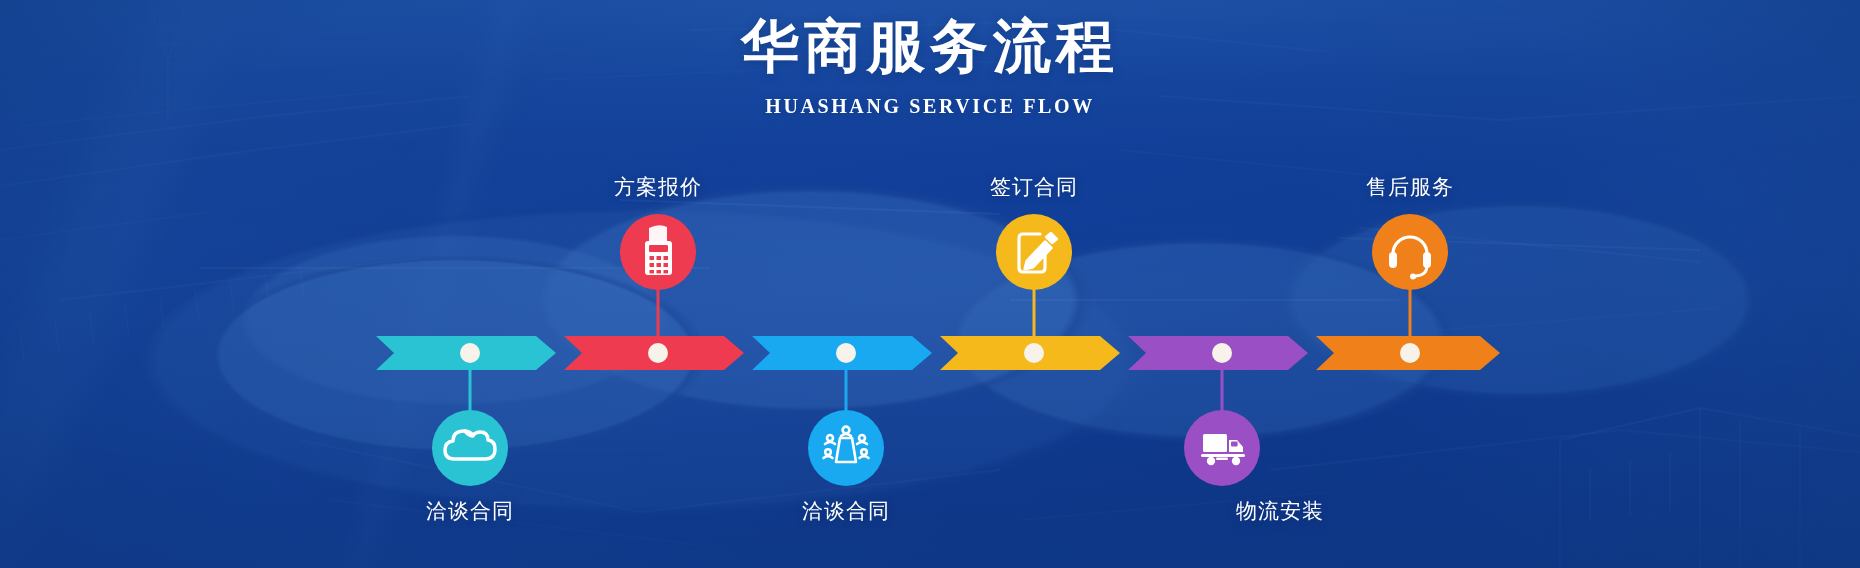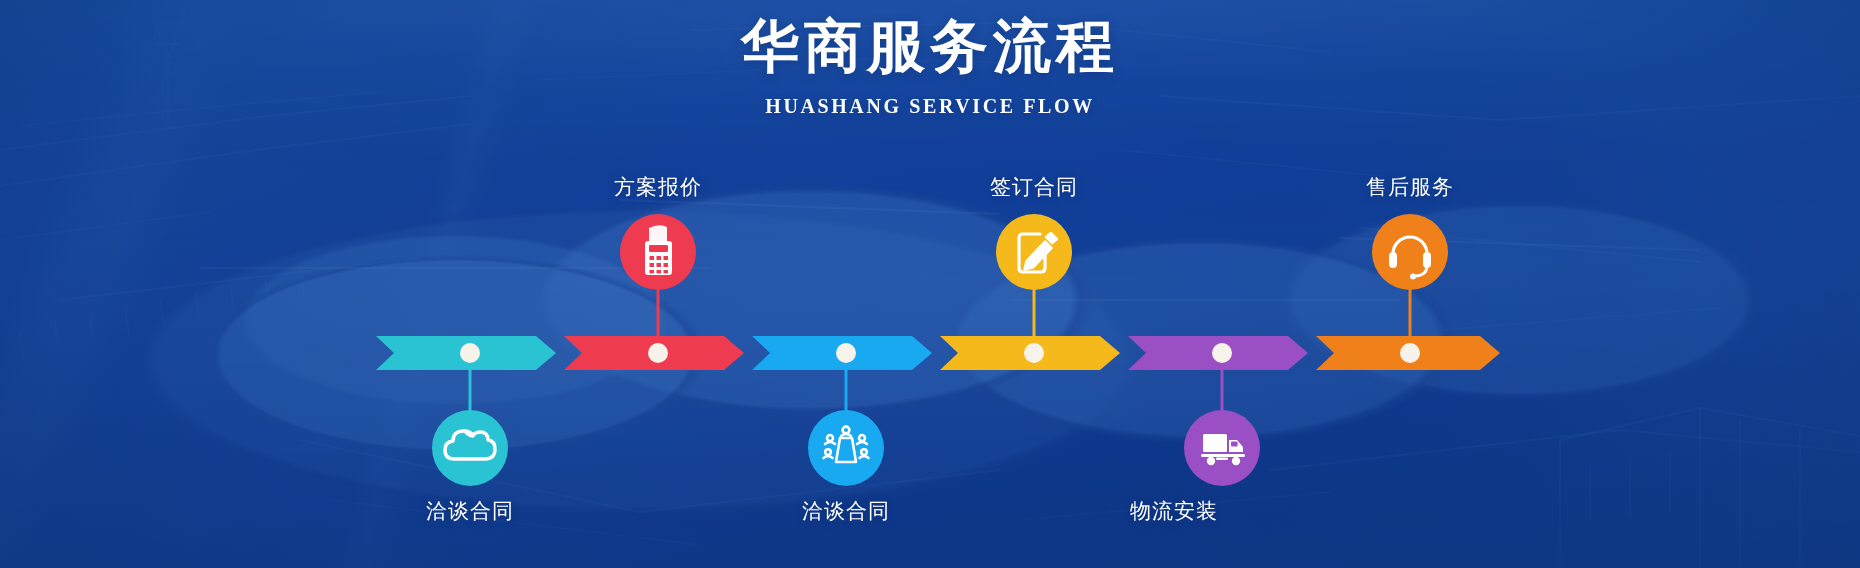--- a/index.html
+++ b/index.html
@@ -248,16 +248,16 @@
         <path d="M1427 266 q0 9 -11 10" stroke-width="2.8"></path>
         <circle cx="1413" cy="276.5" r="3" fill="#ffffff" stroke="none"></circle>
       </g>
     </g>
   </svg>
 
   <div class="step-label" style="left:470px; top:497px;">洽谈合同</div>
   <div class="step-label" style="left:658px; top:173px;">方案报价</div>
   <div class="step-label" style="left:846px; top:497px;">洽谈合同</div>
   <div class="step-label" style="left:1034px; top:173px;text-align:center;">签订合同</div>
-  <div class="step-label" style="left:1174px; top:497px;text-align:center;">物流安装</div>
+  <div class="step-label" style="left:1280px; top:497px;text-align:center;">物流安装</div>
   <div class="step-label" style="left:1410px; top:173px;font-family:Liberation Mono, monospace;">售后服务</div>
 
 </div>
 
 </body></html>

